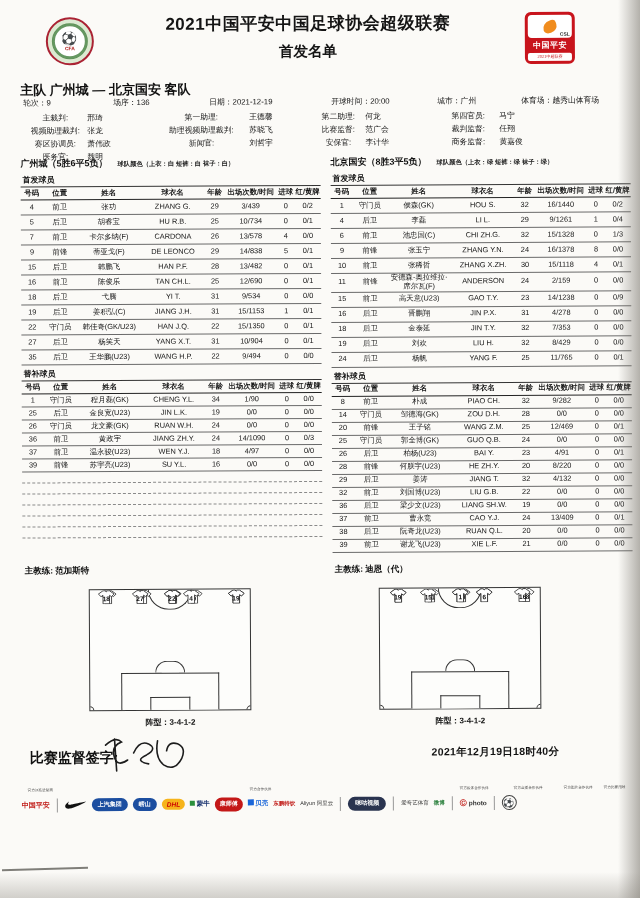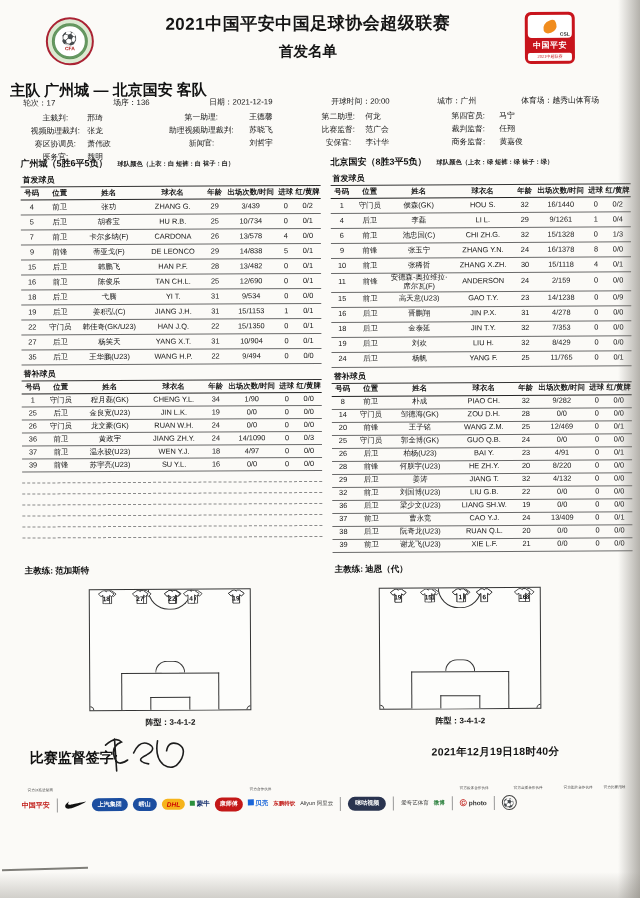--- a/index.html
+++ b/index.html
@@ -18,21 +18,21 @@
   .cfa-txt{font-size:5px;color:#a11;font-weight:bold;}
   .csl-badge{position:absolute;left:527px;top:13px;width:50px;height:52px;background:#c8141c;border-radius:6px;padding:3px;display:flex;flex-direction:column;align-items:center;}
   .csl-top{width:44px;height:24px;background:#fff;border-radius:4px;position:relative;display:flex;align-items:center;justify-content:center;}
   .csl-paw{width:14px;height:12px;background:#f08c1e;border-radius:70% 30% 60% 40%;transform:rotate(-18deg);}
   .csl-cs{position:absolute;right:2px;bottom:1px;font-size:5px;font-weight:bold;color:#333;}
   .csl-name{color:#fff;font-weight:bold;font-size:8px;margin-top:2px;letter-spacing:.5px;}
   .csl-strip{margin-top:2px;width:44px;height:8px;background:#fff;border-radius:2px;font-size:4px;color:#c8141c;text-align:center;line-height:8px;overflow:hidden;}
   .title{position:absolute;left:110px;top:12px;width:400px;text-align:center;font-size:17px;font-weight:bold;color:#151515;letter-spacing:.5px;}
   .subtitle{position:absolute;left:110px;top:42px;width:400px;text-align:center;font-size:14.5px;font-weight:bold;color:#151515;}
 
-  .teamsline{position:absolute;left:12px;top:80px;font-size:15px;font-weight:bold;color:#111;}
+  .teamsline{position:absolute;left:22px;top:80px;font-size:13px;font-weight:bold;color:#111;}
   #inforow{position:absolute;left:25px;top:96px;width:596px;display:grid;grid-template-columns:90px 96px 122px 106px 84px auto;font-size:7.8px;color:#171717;}
   #officials{position:absolute;left:25px;top:110px;width:596px;font-size:7.8px;color:#171717;}
   .off-row{display:grid;grid-template-columns:64px 66px 96px 62px 54px 72px 62px auto;min-height:13px;align-items:center;}
   .off-lab{text-align:center;}
   .off-val{text-align:left;}
 
   
   #teamcols{position:absolute;left:22px;top:156px;width:596px;display:flex;gap:10px;}
   .teamcol{position:relative;width:300px;height:420px;}
   .team-head{display:flex;align-items:baseline;gap:10px;min-height:14px;}
@@ -106,21 +106,21 @@
       <div class="csl-top">
         <div class="csl-paw"></div>
         <span class="csl-cs">CSL</span>
       </div>
       <div class="csl-name">中国平安</div>
       <div class="csl-strip">2021中超联赛</div>
     </div>
 
     <div class="teamsline">主队 广州城 — 北京国安 客队</div>
     <div id="inforow">
-        <span class="info-item">轮次：17</span>
+        <span class="info-item">轮次：9</span>
         <span class="info-item">场序：136</span>
         <span class="info-item">日期：2021-12-19</span>
         <span class="info-item">开球时间：20:00</span>
         <span class="info-item">城市：广州</span>
         <span class="info-item">体育场：越秀山体育场</span>
       </div>
     <div id="officials">
         <div class="off-row">
           <span class="off-lab">主裁判:</span>
           <span class="off-val">邢琦</span>

